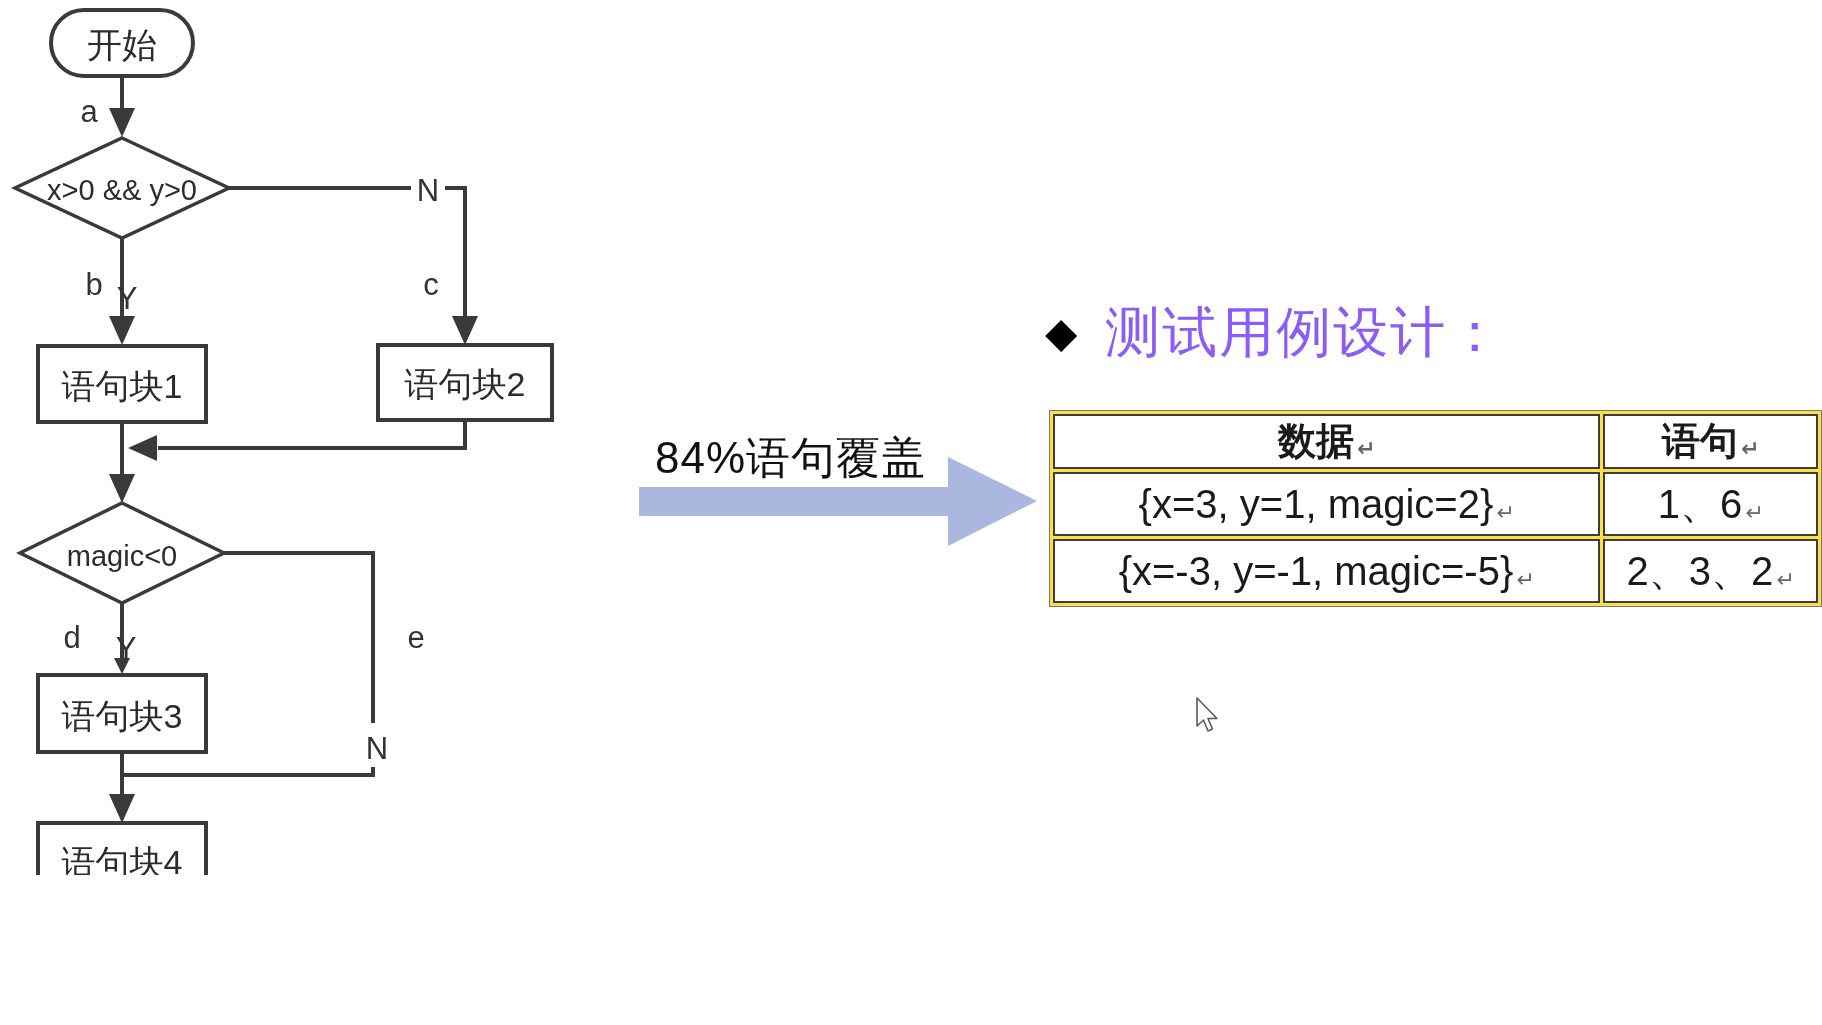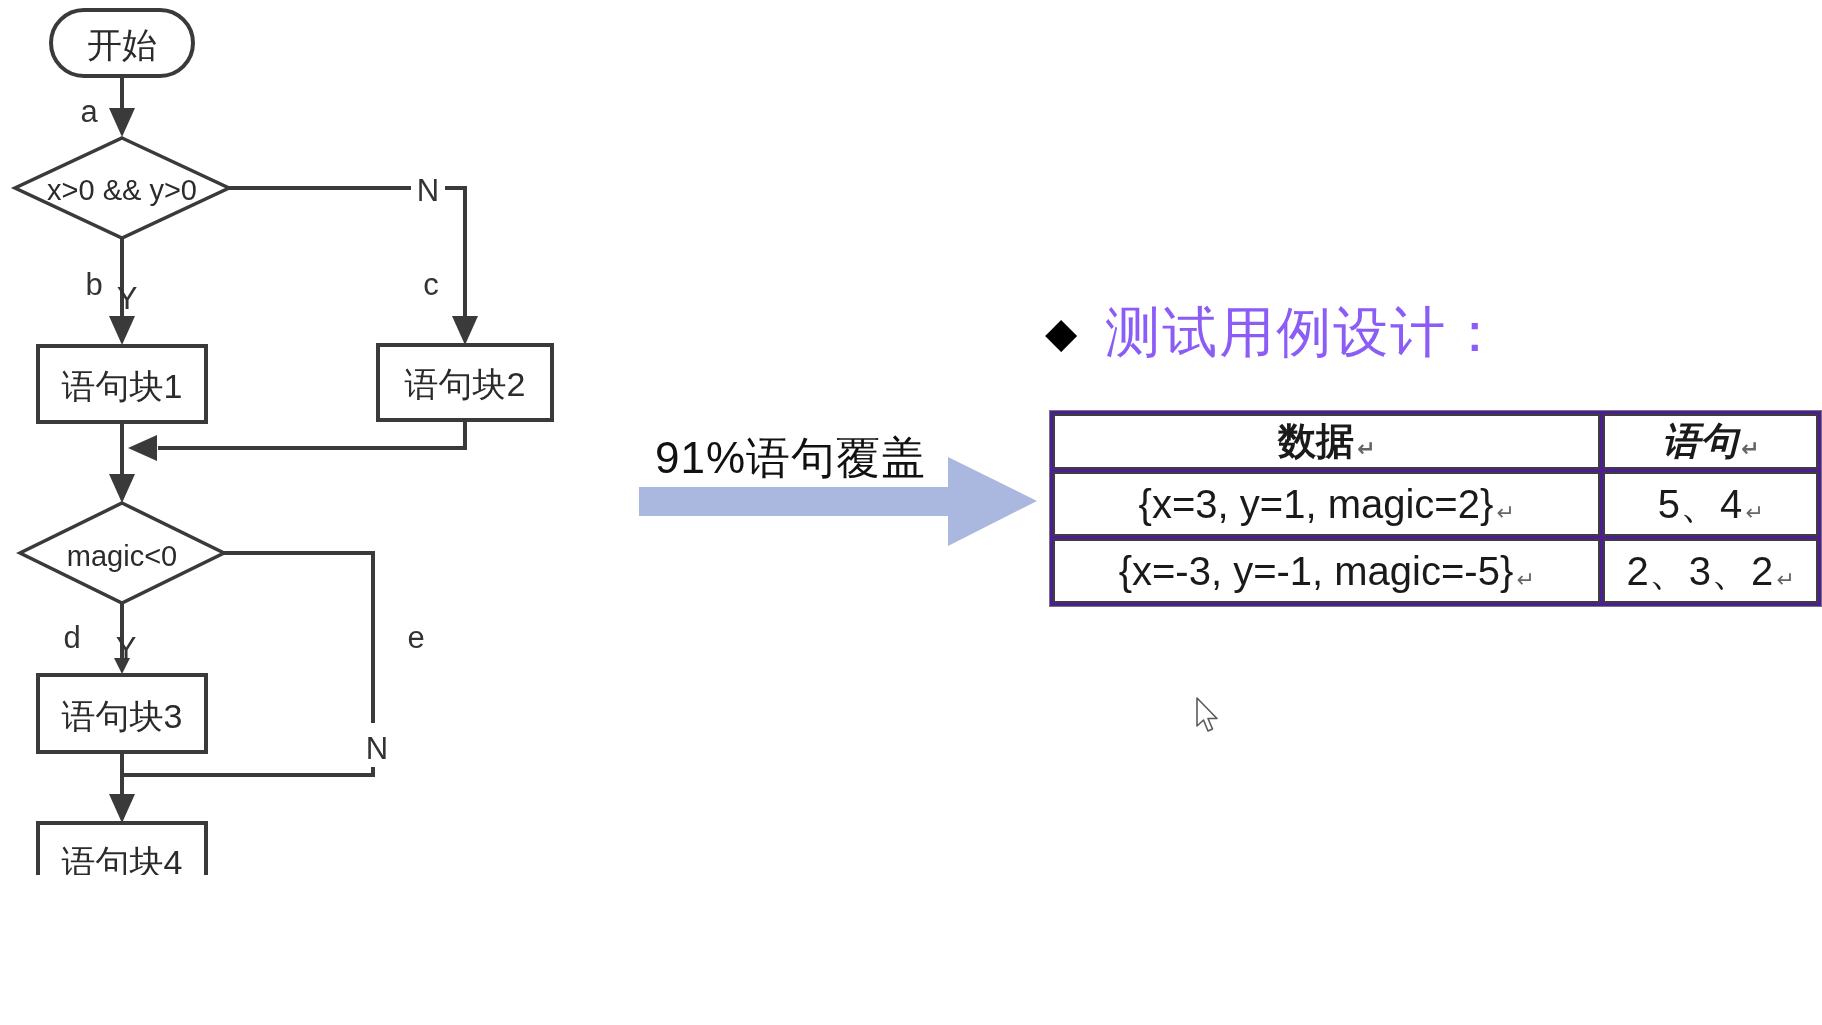--- a/index.html
+++ b/index.html
@@ -10,26 +10,26 @@
   .terminal-label{font-size:35px;}
   .cond-label{font-size:29px;}
   .edge-label{font-size:31px;fill:#333;}
   #flowchart{position:absolute;left:0;top:0;}
   #big-arrow-svg{position:absolute;left:620px;top:445px;}
   #transition-label{position:absolute;left:655px;top:429px;font-size:44px;letter-spacing:1px;color:#111;}
   #section-heading{position:absolute;left:1045px;top:296px;display:flex;align-items:center;gap:28px;}
   #section-bullet{font-size:42px;color:#000;line-height:1;}
   #section-title{font-size:55px;color:#8b5cf6;font-family:"Liberation Serif", serif;letter-spacing:2px;}
   #testcase-table{position:absolute;left:1049px;top:410px;border-collapse:separate;border-spacing:3px;
-                  border:1px solid #777;background:#4c1d95;}
+                  border:1px solid #777;background:#fde047;}
   #testcase-table th,#testcase-table td{border:2px solid #3d3d3d;background:#fff;text-align:center;vertical-align:middle;padding:0 6px;}
   #testcase-table th{height:50px;font-size:38px;font-weight:bold;font-family:"Liberation Serif", serif;}
   #testcase-table td{height:60px;font-size:40px;}
   .col-data{width:540px;}
-  .col-stmt{width:202px;font-style:italic;}
+  .col-stmt{width:202px;}
   .pmark{font-size:22px;color:#666;margin-left:3px;position:relative;top:2px;font-family:"DejaVu Sans", sans-serif;}
   #mouse-cursor{position:absolute;left:1196px;top:697px;}
 </style>
 </head>
 <body>
 
 <div id="canvas">
 
   <svg id="flowchart" width="560" height="1025" viewBox="0 0 560 1025">
     <g stroke="#3a3a3a" stroke-width="4" fill="none">
@@ -113,21 +113,21 @@
       <text class="edge-label" x="127" y="298" text-anchor="middle" dominant-baseline="central">Y</text>
       <text class="edge-label" x="431" y="284" text-anchor="middle" dominant-baseline="central">c</text>
       <text class="edge-label" x="72" y="637" text-anchor="middle" dominant-baseline="central">d</text>
       <text class="edge-label" x="126" y="648" text-anchor="middle" dominant-baseline="central">Y</text>
       <text class="edge-label" x="416" y="637" text-anchor="middle" dominant-baseline="central">e</text>
       <text class="edge-label" x="377" y="748" text-anchor="middle" dominant-baseline="central">N</text>
       <text class="edge-label" x="75" y="932" text-anchor="middle" dominant-baseline="central">f</text>
     </g>
   </svg>
 
-  <div id="transition-label">91%语句覆盖</div>
+  <div id="transition-label">84%语句覆盖</div>
   <svg id="big-arrow-svg" width="440" height="120" viewBox="620 445 440 120">
     <polygon points="639,487 948,487 948,457 1037,501 948,546 948,516 639,516" fill="#aab8e0" stroke="none"></polygon>
   </svg>
 
   <div id="section-heading">
     <span id="section-bullet">◆</span>
     <span id="section-title">测试用例设计：</span>
   </div>
 
   <table id="testcase-table">
@@ -138,21 +138,21 @@
       </th>
       <th class="col-stmt">
         <span>语句</span><span class="pmark">↵</span>
       </th>
     </tr>
     <tr>
       <td>
         <span>{x=3, y=1, magic=2}</span><span class="pmark">↵</span>
       </td>
       <td>
-        <span>5、4</span><span class="pmark">↵</span>
+        <span>1、6</span><span class="pmark">↵</span>
       </td>
     </tr>
     <tr>
       <td>
         <span>{x=-3, y=-1, magic=-5}</span><span class="pmark">↵</span>
       </td>
       <td>
         <span>2、3、2</span><span class="pmark">↵</span>
       </td>
     </tr>

